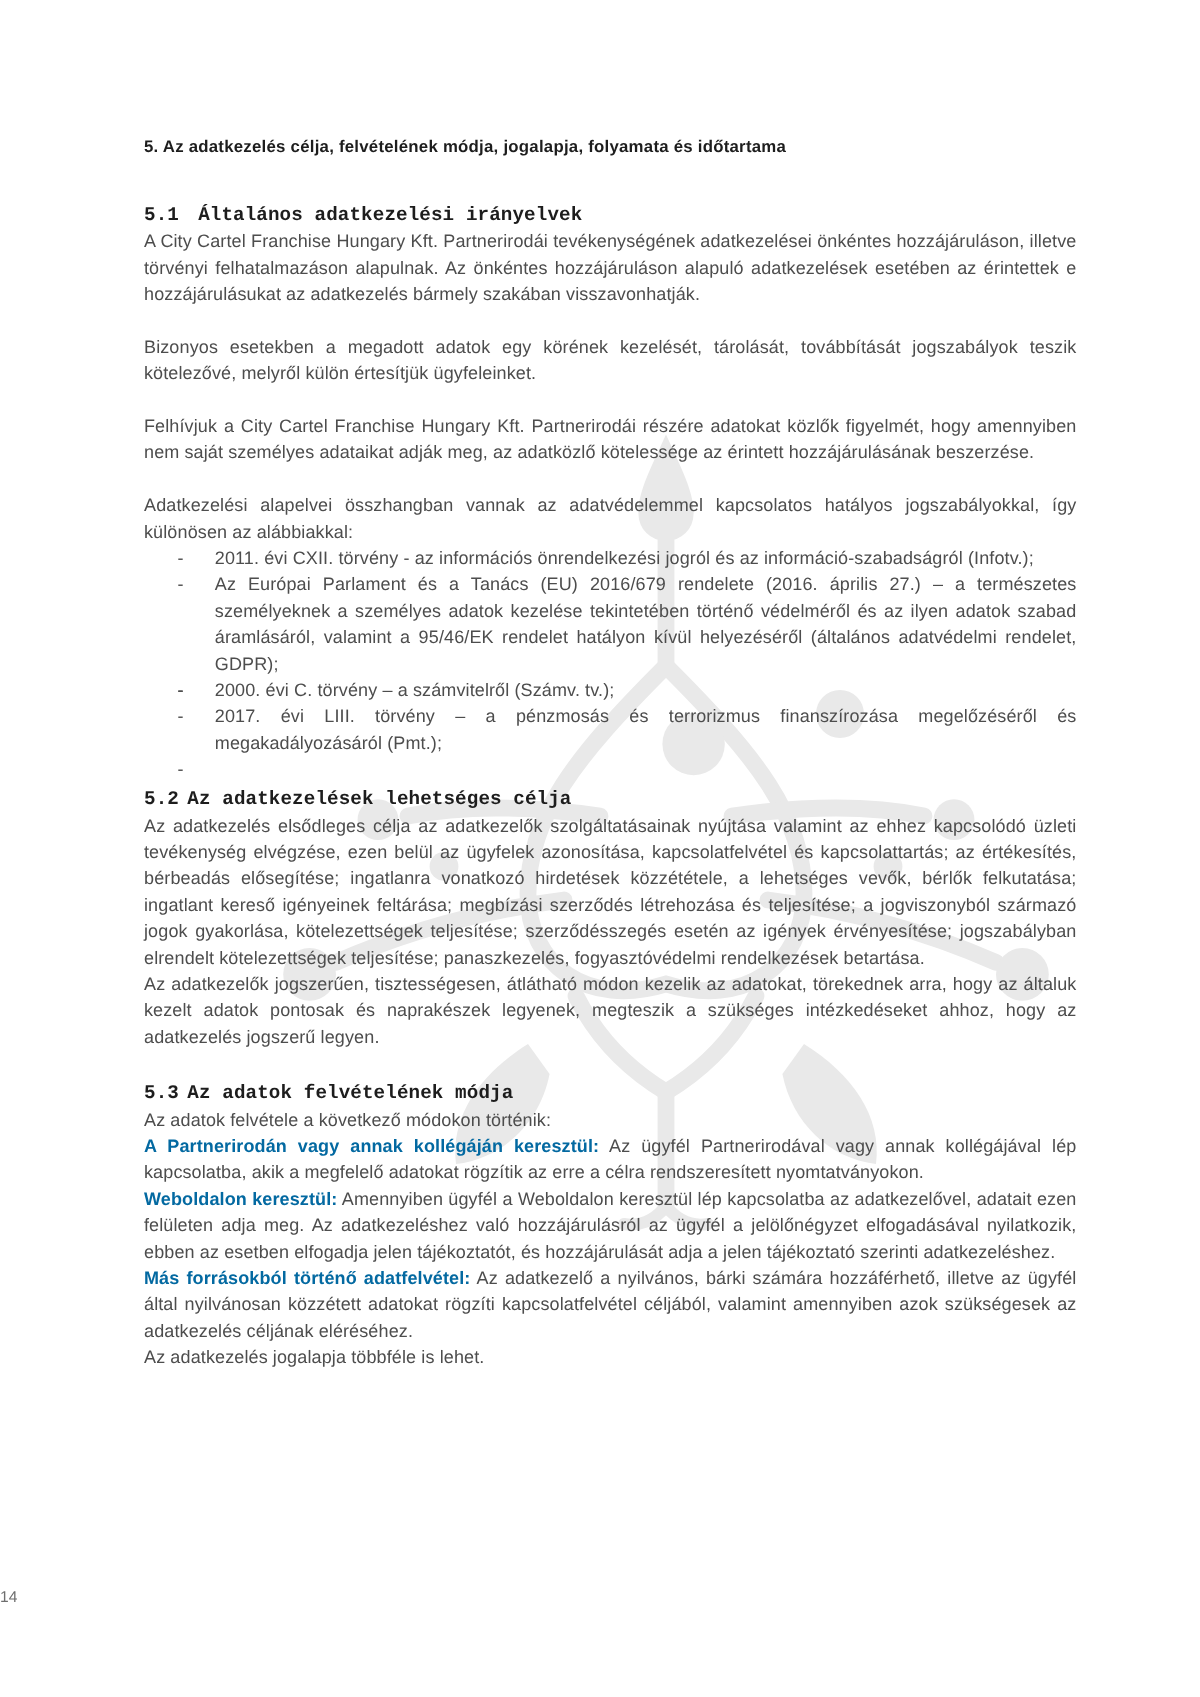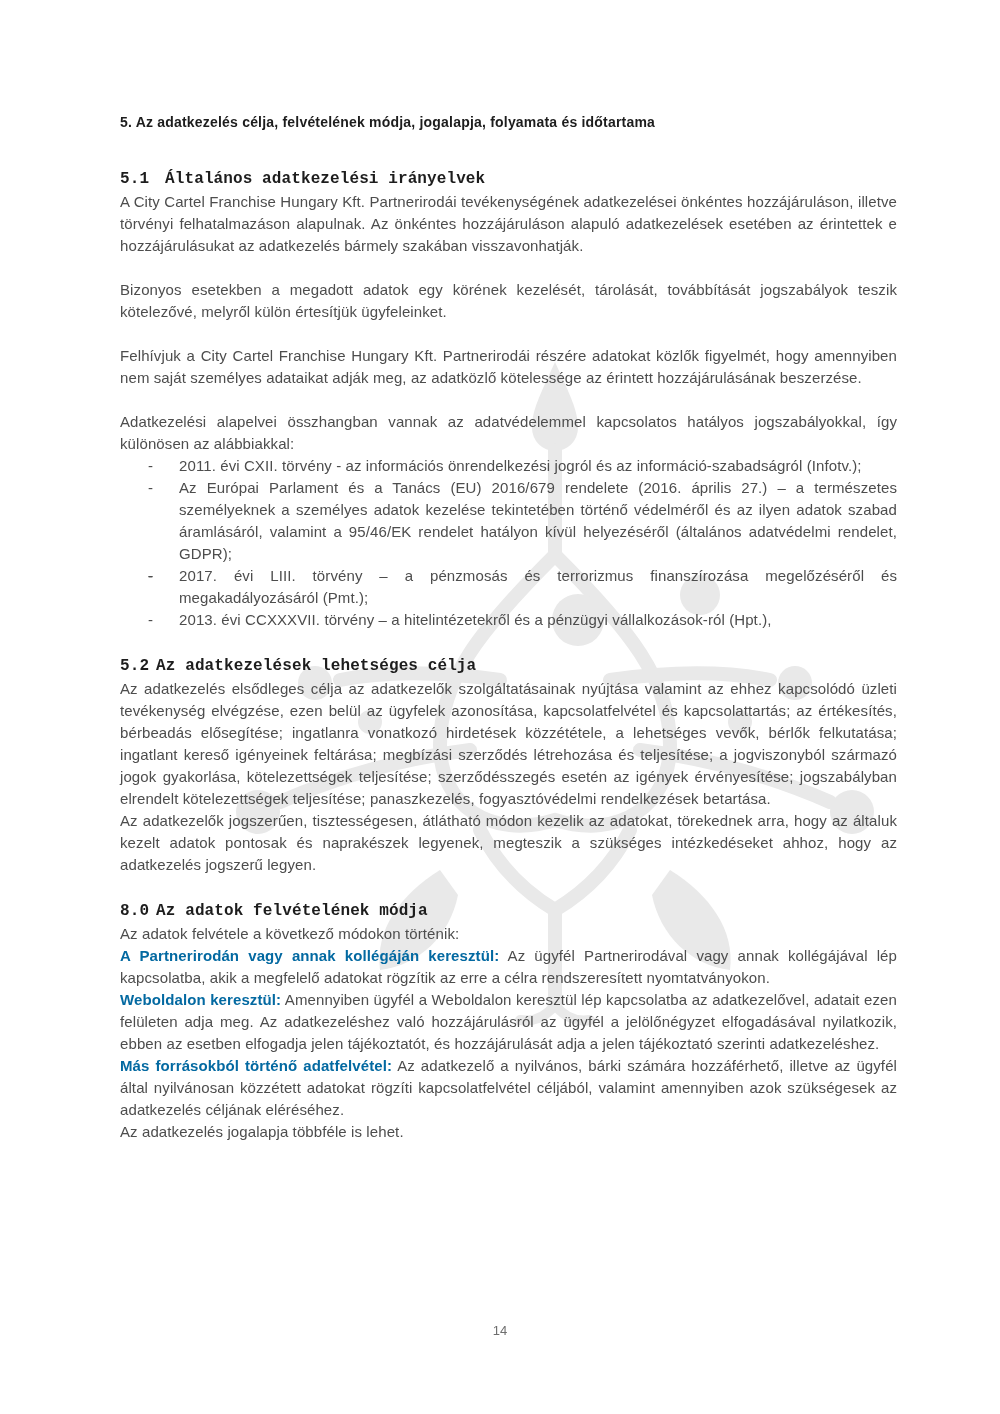--- a/index.html
+++ b/index.html
@@ -76,21 +76,21 @@
   ul.law-list li .marker {
     position: absolute;
     left: 0;
     top: 0;
   }
   .footer {
     position: absolute;
     left: 0;
     bottom: 76px;
     width: 100%;
-    text-align: center;
+    text-align: left;
     font-size: 13px;
     color: #6e6e6e;
     z-index: 1;
   }
 </style>
 </head>
 <body>
 
 <div class="page">
 
@@ -136,33 +136,33 @@
       <span class="sec-num wide">5.1</span><span>Általános adatkezelési irányelvek</span>
     </h2>
     <p class="body-para gap-below">A City Cartel Franchise Hungary Kft. Partnerirodái tevékenységének adatkezelései önkéntes hozzájáruláson, illetve törvényi felhatalmazáson alapulnak. Az önkéntes hozzájáruláson alapuló adatkezelések esetében az érintettek e hozzájárulásukat az adatkezelés bármely szakában visszavonhatják.</p>
     <p class="body-para gap-below">Bizonyos esetekben a megadott adatok egy körének kezelését, tárolását, továbbítását jogszabályok teszik kötelezővé, melyről külön értesítjük ügyfeleinket.</p>
     <p class="body-para gap-below">Felhívjuk a City Cartel Franchise Hungary Kft. Partnerirodái részére adatokat közlők figyelmét, hogy amennyiben nem saját személyes adataikat adják meg, az adatközlő kötelessége az érintett hozzájárulásának beszerzése.</p>
     <p class="body-para">Adatkezelési alapelvei összhangban vannak az adatvédelemmel kapcsolatos hatályos jogszabályokkal, így különösen az alábbiakkal:</p>
     <ul class="law-list">
       <li><span class="marker">-</span><span>2011. évi CXII. törvény - az információs önrendelkezési jogról és az információ-szabadságról (Infotv.);</span></li>
       <li><span class="marker">-</span><span>Az Európai Parlament és a Tanács (EU) 2016/679 rendelete (2016. április 27.) – a természetes személyeknek a személyes adatok kezelése tekintetében történő védelméről és az ilyen adatok szabad áramlásáról, valamint a 95/46/EK rendelet hatályon kívül helyezéséről (általános adatvédelmi rendelet, GDPR);</span></li>
       <li><span class="marker">-</span></li>
+      <li><span class="marker">-</span><span>2000. évi C. törvény – a számvitelről (Számv. tv.);</span></li>
+      <li><span class="marker">-</span><span>2017. évi LIII. törvény – a pénzmosás és terrorizmus finanszírozása megelőzéséről és megakadályozásáról (Pmt.);</span></li>
       <li><span class="marker">-</span></li>
-      <li><span class="marker">-</span><span>2017. évi LIII. törvény – a pénzmosás és terrorizmus finanszírozása megelőzéséről és megakadályozásáról (Pmt.);</span></li>
-      <li><span class="marker">-</span><span>2013. évi CCXXXVII. törvény – a hitelintézetekről és a pénzügyi vállalkozások-ról (Hpt.),</span></li>
     </ul>
 
     <h2 class="sec-heading">
       <span class="sec-num">5.2</span><span>Az adatkezelések lehetséges célja</span>
     </h2>
     <p class="body-para">Az adatkezelés elsődleges célja az adatkezelők szolgáltatásainak nyújtása valamint az ehhez kapcsolódó üzleti tevékenység elvégzése, ezen belül az ügyfelek azonosítása, kapcsolatfelvétel és kapcsolattartás; az értékesítés, bérbeadás elősegítése; ingatlanra vonatkozó hirdetések közzététele, a lehetséges vevők, bérlők felkutatása; ingatlant kereső igényeinek feltárása; megbízási szerződés létrehozása és teljesítése; a jogviszonyból származó jogok gyakorlása, kötelezettségek teljesítése; szerződésszegés esetén az igények érvényesítése; jogszabályban elrendelt kötelezettségek teljesítése; panaszkezelés, fogyasztóvédelmi rendelkezések betartása.</p>
     <p class="body-para">Az adatkezelők jogszerűen, tisztességesen, átlátható módon kezelik az adatokat, törekednek arra, hogy az általuk kezelt adatok pontosak és naprakészek legyenek, megteszik a szükséges intézkedéseket ahhoz, hogy az adatkezelés jogszerű legyen.</p>
 
     <h2 class="sec-heading">
-      <span class="sec-num">8.0</span><span>Az adatok felvételének módja</span>
+      <span class="sec-num">5.3</span><span>Az adatok felvételének módja</span>
     </h2>
     <p class="body-para">Az adatok felvétele a következő módokon történik:</p>
     <p class="body-para"><span class="bold-run">A Partnerirodán vagy annak kollégáján keresztül:</span><span> Az ügyfél Partnerirodával vagy annak kollégájával lép kapcsolatba, akik a megfelelő adatokat rögzítik az erre a célra rendszeresített nyomtatványokon.</span></p>
     <p class="body-para"><span class="bold-run">Weboldalon keresztül:</span><span> Amennyiben ügyfél a Weboldalon keresztül lép kapcsolatba az adatkezelővel, adatait ezen felületen adja meg. Az adatkezeléshez való hozzájárulásról az ügyfél a jelölőnégyzet elfogadásával nyilatkozik, ebben az esetben elfogadja jelen tájékoztatót, és hozzájárulását adja a jelen tájékoztató szerinti adatkezeléshez.</span></p>
     <p class="body-para"><span class="bold-run">Más forrásokból történő adatfelvétel:</span><span> Az adatkezelő a nyilvános, bárki számára hozzáférhető, illetve az ügyfél által nyilvánosan közzétett adatokat rögzíti kapcsolatfelvétel céljából, valamint amennyiben azok szükségesek az adatkezelés céljának eléréséhez.</span></p>
 
     <p class="body-para">Az adatkezelés jogalapja többféle is lehet.</p>
 
   </div>
 

